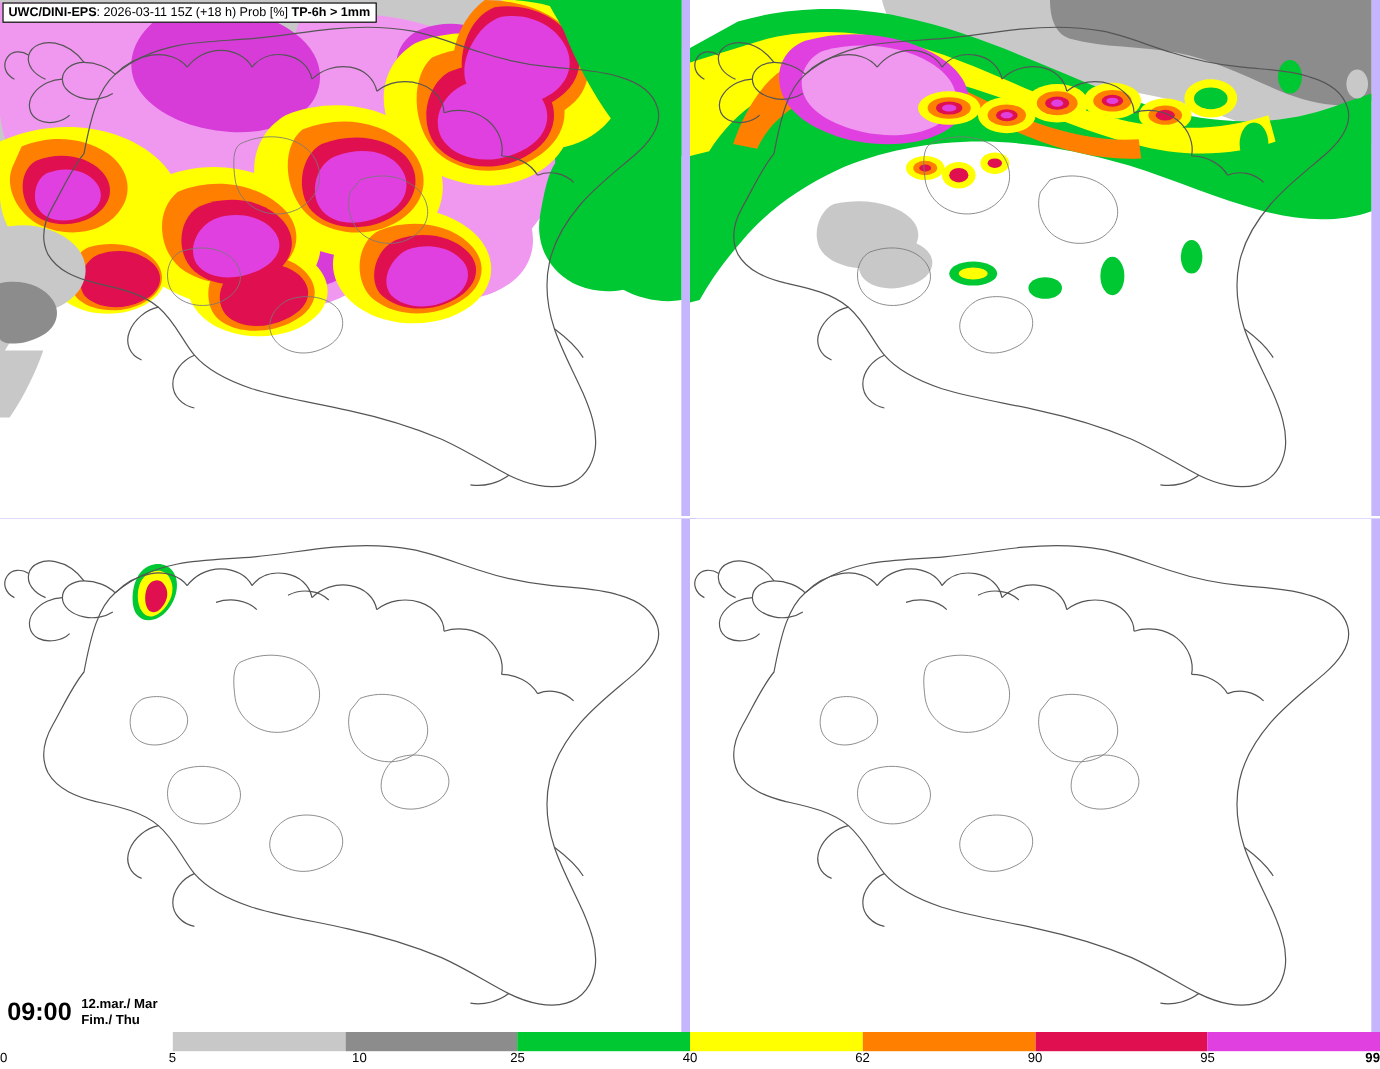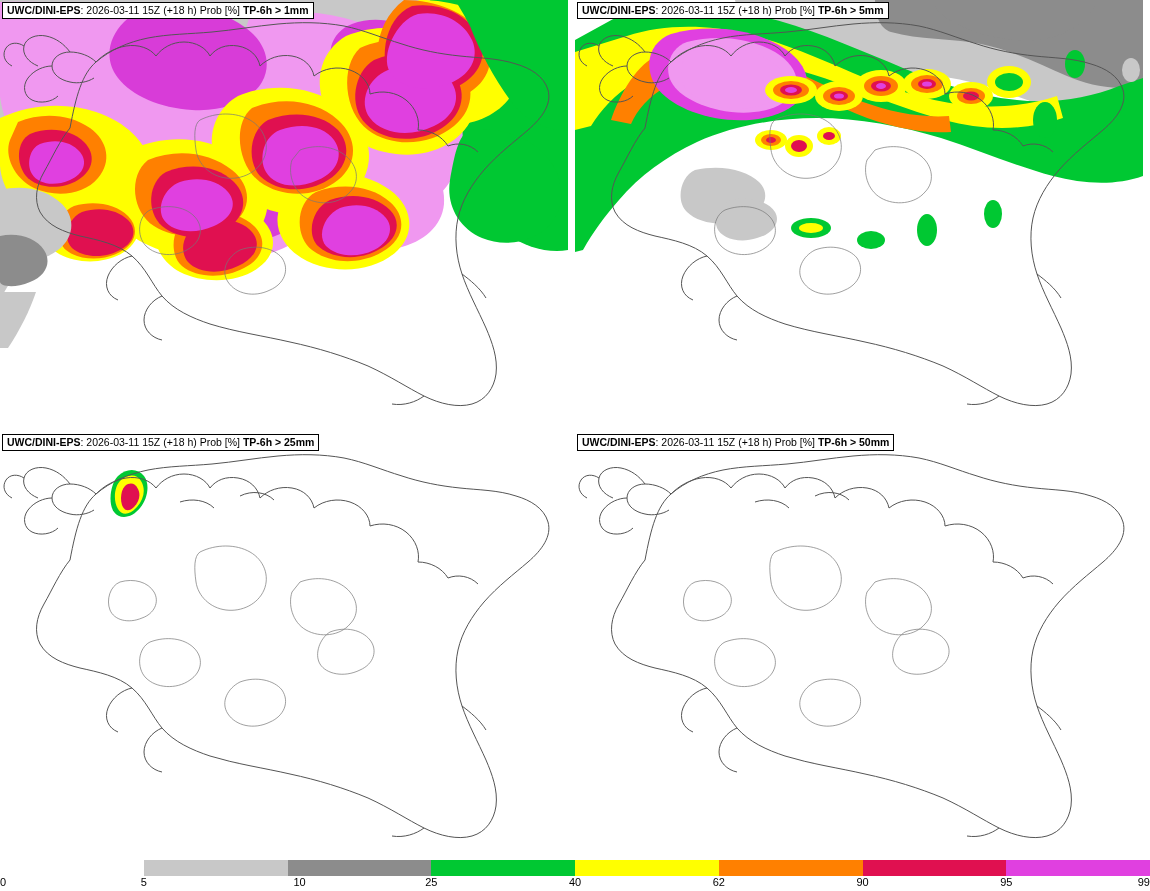--- a/index.html
+++ b/index.html
@@ -27,20 +27,21 @@
     top: 0;
     width: 1150px;
     height: 860px;
   }
   .panel {
     position: absolute;
     width: 568px;
     height: 430px;
     overflow: hidden;
     background: #c4b5fd;
+    padding-left: 12px;
   }
   .panel.p0 { left: 0px;   top: 0px; }
   .panel.p1 { left: 575px; top: 0px; }
   .panel.p2 { left: 0px;   top: 432px; }
   .panel.p3 { left: 575px; top: 432px; }
 
   .panel-canvas {
     position: absolute;
     left: 0; top: 0;
     width: 100%;
@@ -336,23 +337,20 @@
               <path d="M162,296 C152,300 144,310 144,320 C144,330 152,338 162,340"></path>
             </g>
             <g fill="none" stroke="#777777" stroke-width="0.7">
               <path d="M200,120 C216,112 236,112 250,120 C264,128 270,144 264,158 C258,172 242,180 226,178 C210,176 198,164 196,150 C194,136 194,124 200,120 Z"></path>
               <path d="M300,150 C316,144 334,146 346,156 C358,166 360,182 350,192 C340,204 320,206 306,198 C292,190 288,172 292,160 Z"></path>
               <path d="M150,210 C166,204 184,206 194,216 C204,226 202,240 190,248 C176,258 156,256 146,246 C136,236 138,216 150,210 Z"></path>
               <path d="M240,250 C256,244 274,248 282,258 C290,270 284,284 270,290 C254,298 236,294 228,282 C220,270 228,256 240,250 Z"></path>
             </g>
           </g>
         </svg>
-      </div>
-      <div class="title-box right">
-        <span class="title-model">UWC/DINI-EPS</span><span class="title-run">: 2026-03-11 15Z (+18 h) Prob [%]</span> <span class="title-field">TP-6h &gt; 5mm</span>
       </div>
     </div>
 
     <div class="panel p2">
       <div class="panel-canvas">
         <svg viewBox="0 0 568 430" width="568" height="430" xmlns="http://www.w3.org/2000/svg">
           <defs>
               <clipPath id="clip2">
                 <rect x="0" y="0" width="568" height="430"></rect>
               </clipPath>
@@ -390,23 +388,20 @@
             <g fill="none" stroke="#777777" stroke-width="0.7">
               <path d="M200,120 C216,112 236,112 250,120 C264,128 270,144 264,158 C258,172 242,180 226,178 C210,176 198,164 196,150 C194,136 194,124 200,120 Z"></path>
               <path d="M300,150 C316,144 334,146 346,156 C358,166 360,182 350,192 C340,204 320,206 306,198 C292,190 288,172 292,160 Z"></path>
               <path d="M150,210 C166,204 184,206 194,216 C204,226 202,240 190,248 C176,258 156,256 146,246 C136,236 138,216 150,210 Z"></path>
               <path d="M240,250 C256,244 274,248 282,258 C290,270 284,284 270,290 C254,298 236,294 228,282 C220,270 228,256 240,250 Z"></path>
               <path d="M330,200 C346,194 362,198 370,208 C378,218 374,232 360,238 C344,246 326,242 320,232 C314,222 320,206 330,200 Z"></path>
               <path d="M120,150 C134,146 148,150 154,160 C160,170 154,182 142,186 C128,192 114,188 110,178 C106,168 110,154 120,150 Z"></path>
             </g>
           </g>
         </svg>
-      </div>
-      <div class="title-box left">
-        <span class="title-model">UWC/DINI-EPS</span><span class="title-run">: 2026-03-11 15Z (+18 h) Prob [%]</span> <span class="title-field">TP-6h &gt; 25mm</span>
       </div>
     </div>
 
     <div class="panel p3">
       <div class="panel-canvas">
         <svg viewBox="0 0 568 430" width="568" height="430" xmlns="http://www.w3.org/2000/svg">
           <defs>
               <clipPath id="clip3">
                 <rect x="0" y="0" width="568" height="430"></rect>
               </clipPath>
@@ -438,26 +433,30 @@
               <path d="M200,120 C216,112 236,112 250,120 C264,128 270,144 264,158 C258,172 242,180 226,178 C210,176 198,164 196,150 C194,136 194,124 200,120 Z"></path>
               <path d="M300,150 C316,144 334,146 346,156 C358,166 360,182 350,192 C340,204 320,206 306,198 C292,190 288,172 292,160 Z"></path>
               <path d="M150,210 C166,204 184,206 194,216 C204,226 202,240 190,248 C176,258 156,256 146,246 C136,236 138,216 150,210 Z"></path>
               <path d="M240,250 C256,244 274,248 282,258 C290,270 284,284 270,290 C254,298 236,294 228,282 C220,270 228,256 240,250 Z"></path>
               <path d="M330,200 C346,194 362,198 370,208 C378,218 374,232 360,238 C344,246 326,242 320,232 C314,222 320,206 330,200 Z"></path>
               <path d="M120,150 C134,146 148,150 154,160 C160,170 154,182 142,186 C128,192 114,188 110,178 C106,168 110,154 120,150 Z"></path>
             </g>
           </g>
         </svg>
       </div>
-      <div class="title-box right">
-        <span class="title-model">UWC/DINI-EPS</span><span class="title-run">: 2026-03-11 15Z (+18 h) Prob [%]</span> <span class="title-field">TP-6h &gt; 50mm</span>
-      </div>
     </div>
   </div>
 
+  <div class="timebar">
+    <div class="time-clock">09:00</div>
+    <div class="time-date">
+      <div>12.mar./ Mar</div>
+      <div>Fim./ Thu</div>
+    </div>
+  </div>
 
   <div class="colorbar-wrap">
     <div class="colorbar" id="cb-strip">
         <div class="cb-seg" title="0-5" style="background: rgb(255, 255, 255); flex: 1 1 0px;"></div>
         <div class="cb-seg" title="5-10" style="background: rgb(200, 200, 200); flex: 1 1 0px;"></div>
         <div class="cb-seg" title="10-25" style="background: rgb(140, 140, 140); flex: 1 1 0px;"></div>
         <div class="cb-seg" title="25-50" style="background: rgb(0, 200, 50); flex: 1 1 0px;"></div>
         <div class="cb-seg" title="50-75" style="background: rgb(255, 255, 0); flex: 1 1 0px;"></div>
         <div class="cb-seg" title="75-90" style="background: rgb(255, 128, 0); flex: 1 1 0px;"></div>
         <div class="cb-seg" title="90-95" style="background: rgb(224, 16, 80); flex: 1 1 0px;"></div>
@@ -465,17 +464,17 @@
       </div>
     <div class="cb-labels" id="cb-labels">
         <span class="cb-label edge-left" style="left: 0%;">0</span>
         <span class="cb-label" style="left: 12.5%;">5</span>
         <span class="cb-label" style="left: 25%; margin-left: 12px;">10</span>
         <span class="cb-label" style="left: 37.5%;">25</span>
         <span class="cb-label" style="left: 50%;">40</span>
         <span class="cb-label" style="left: 62.5%;">62</span>
         <span class="cb-label" style="left: 75%;">90</span>
         <span class="cb-label" style="left: 87.5%;">95</span>
-        <span class="cb-label edge-right" style="left: 100%;">99</span>
+        <span class="cb-label edge-right" style="left: 100%; font-weight: bold;">99</span>
       </div>
   </div>
 
 </div>
 
 </body></html>

